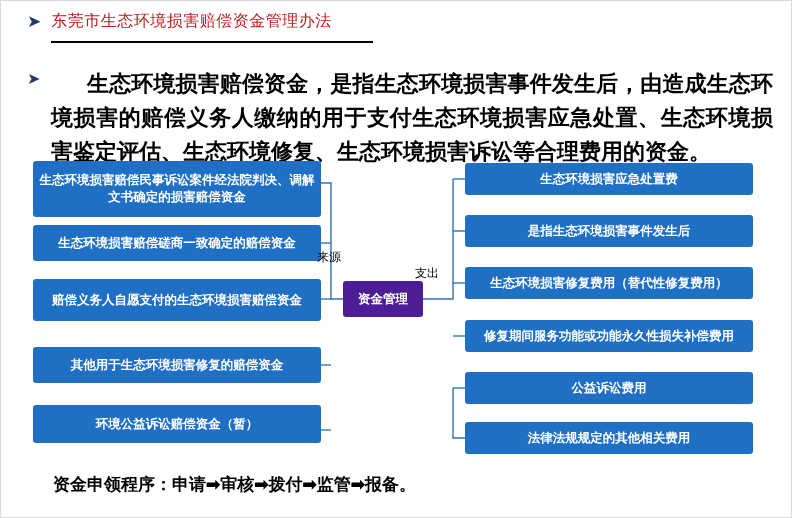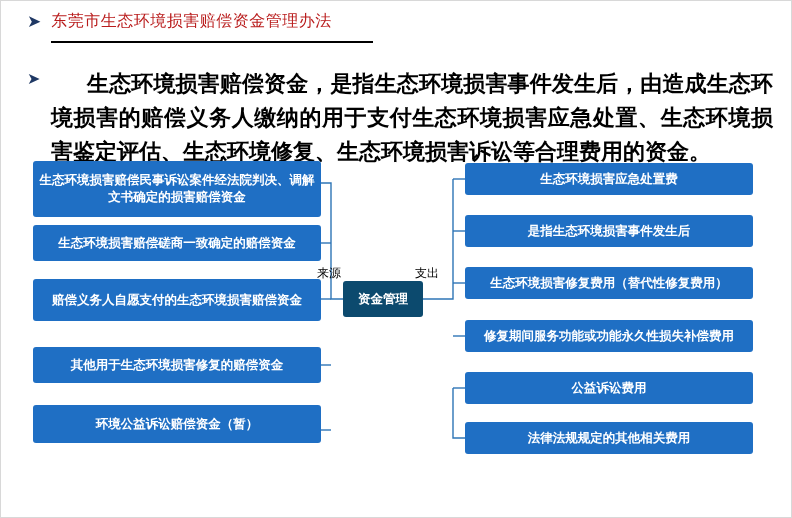--- a/index.html
+++ b/index.html
@@ -97,36 +97,36 @@
     line-height: 1.35;
   }
   .box.left { left: 32px; width: 288px; }
   .box.right { left: 464px; width: 288px; }
   .center-box {
     position: absolute;
     left: 342px;
     top: 128px;
     width: 80px;
     height: 36px;
-    background: #0c4a6e;
+    background: #4c1d95;
     color: #ffffff;
     font-size: 12.5px;
     font-weight: bold;
     display: flex;
     align-items: center;
     justify-content: center;
     border-radius: 3px;
   }
   .conn-label {
     position: absolute;
     font-size: 12px;
     color: #000000;
     font-weight: normal;
   }
-  .conn-label.src { left: 316px; top: 112px; }
+  .conn-label.src { left: 316px; top: 96px; }
   .conn-label.exp { left: 414px; top: 112px; }
 
   svg.links {
     position: absolute;
     left: 0;
     top: 0;
     width: 792px;
     height: 310px;
     pointer-events: none;
   }
@@ -209,13 +209,14 @@
       <span>修复期间服务功能或功能永久性损失补偿费用</span>
     </div>
     <div class="box right" style="top:219px;height:32px;">
       <span>公益诉讼费用</span>
     </div>
     <div class="box right" style="top:269px;height:32px;">
       <span>法律法规规定的其他相关费用</span>
     </div>
   </div>
 
+  <div class="footer">资金申领程序：申请➡审核➡拨付➡监管➡报备。</div>
 </div>
 
 </body></html>

